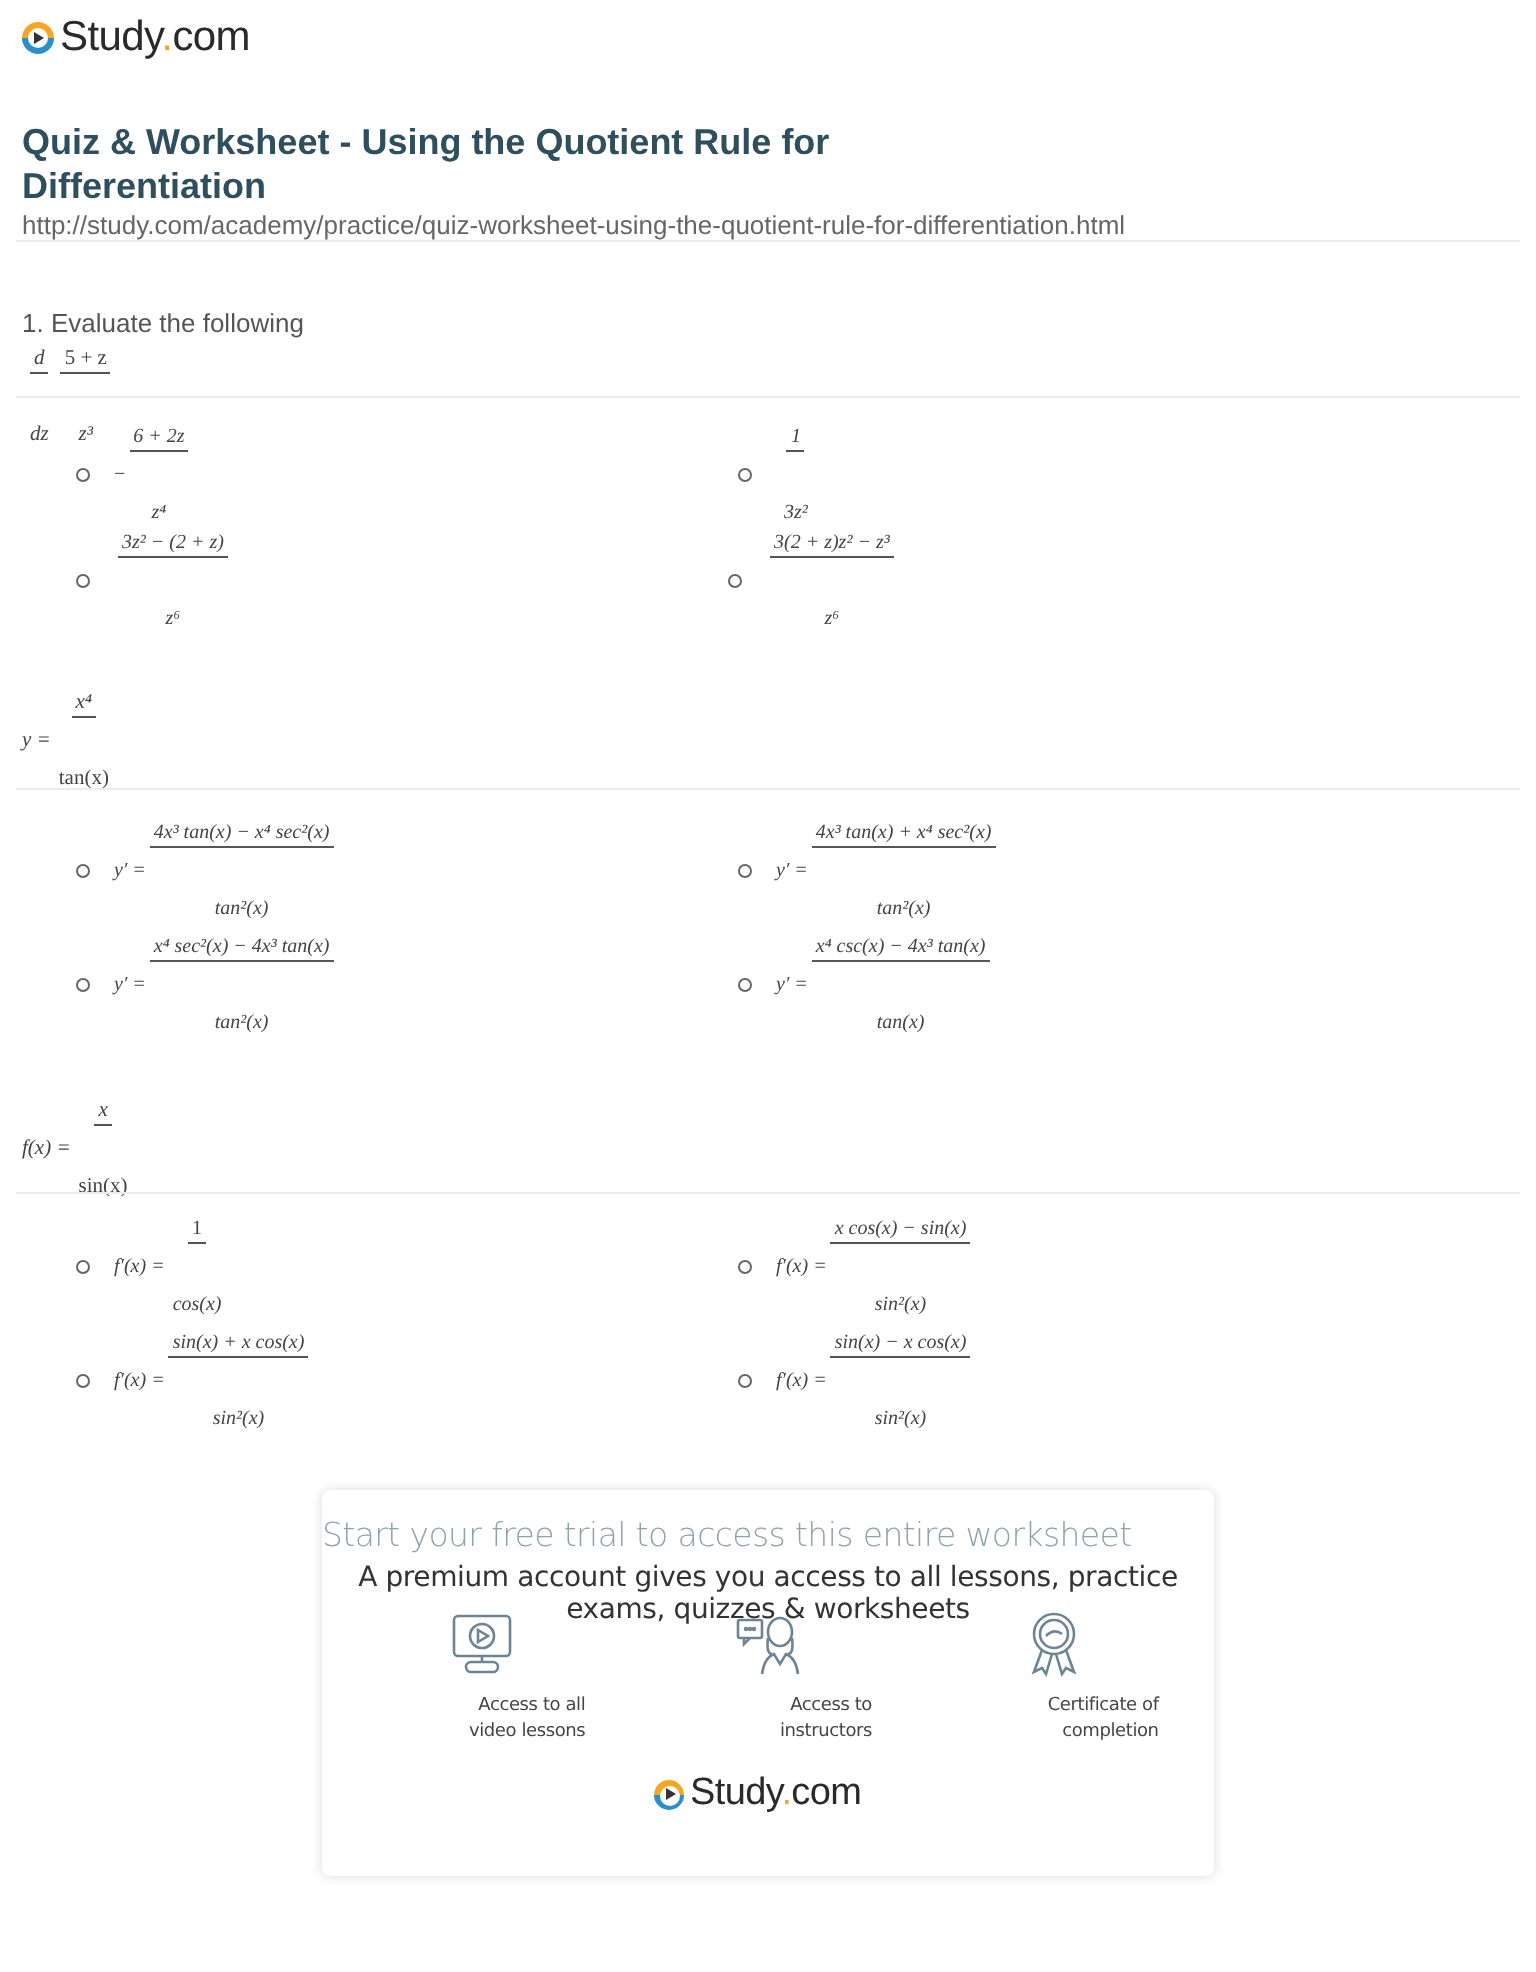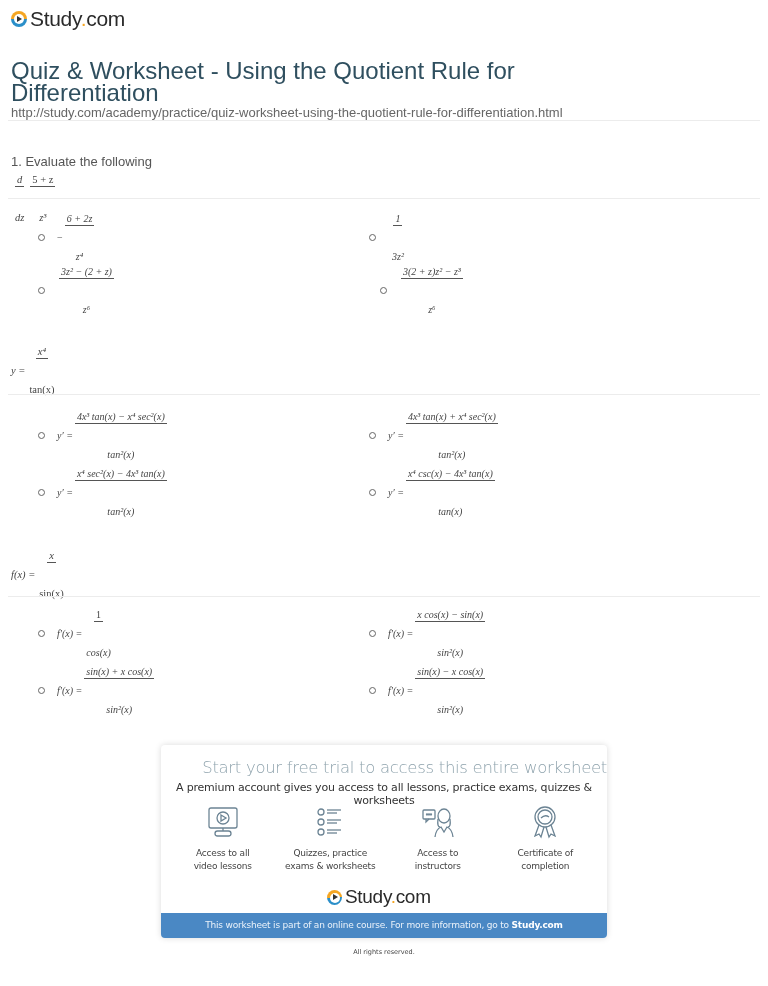--- a/index.html
+++ b/index.html
@@ -10,42 +10,42 @@
   .logo .mark { width: 16px; height: 16px; border-radius: 50%; position: relative;
     background: conic-gradient(#f5a623 0 25%, #2b8fc9 25% 75%, #f5a623 75% 100%); }
   .logo .mark::before { content: ""; position: absolute; left: 3px; top: 3px; width: 10px; height: 10px; border-radius: 50%; background: #fff; }
   .logo .mark::after { content: ""; position: absolute; left: 6px; top: 4.5px; border-left: 5px solid #333; border-top: 3.5px solid transparent; border-bottom: 3.5px solid transparent; }
   .logo .word { font-family: "Liberation Sans", sans-serif; color: #2a2a2a; margin-left: 3px; letter-spacing: -0.3px; }
   .logo .word .dot { color: #f5a623; }
 
   #top-logo { left: 11px; top: 7px; }
   #top-logo .word { font-size: 21px; }
 
-  .title { position: absolute; left: 11px; top: 60px; width: 520px; font-size: 24px; font-weight: normal; color: #2f4f5f; line-height: 22px; }
+  .title { position: absolute; left: 11px; top: 60px; width: 520px; font-size: 18px; font-weight: bold; color: #2f4f5f; line-height: 22px; }
   .url { position: absolute; left: 11px; top: 105px; font-size: 13px; color: #666; }
   .rule { position: absolute; left: 8px; right: 8px; height: 1px; background: #ececec; }
 
   .question { position: absolute; left: 11px; width: 740px; }
   .q-text { font-size: 13px; color: #555; }
   .math { font-family: "Liberation Serif", serif; font-style: italic; color: #444; font-size: 10.5px; display: inline-flex; align-items: center; }
   .math .rm { font-style: normal; }
   .frac { display: inline-flex; flex-direction: column; align-items: center; vertical-align: middle; margin: 0 2px; }
   .frac .num { padding: 0 2px 1px; border-bottom: 1px solid #555; line-height: 11px; white-space: nowrap; }
   .frac .den { padding: 1px 2px 0; line-height: 11px; white-space: nowrap; margin-top: 24px; }
   .q-formula { margin-top: 0px; }
 
   .opt { position: absolute; display: flex; align-items: center; }
   .radio { width: 7px; height: 7px; border-radius: 50%; border: 1.5px solid #666; background: #fff; margin-right: 12px; flex: none; }
   .opt .math { font-size: 10px; }
 
   .promo { position: absolute; left: 161px; top: 745px; width: 446px; height: 193px; background: #fff; border-radius: 4px; box-shadow: 0 0 6px rgba(0,0,0,0.15); overflow: hidden; }
-  .promo-title { position: absolute; top: 13px; width: 100%; text-align: right; font-size: 16.5px; color: #8fa3ad; font-family: "DejaVu Sans", sans-serif; font-weight: 300; letter-spacing: -0.3px; }
-  .promo-sub { position: absolute; top: 36px; width: 100%; text-align: center; font-size: 11px; color: #333; font-family: "DejaVu Sans", sans-serif; letter-spacing: -0.2px; }
+  .promo-title { position: absolute; top: 13px; width: 100%; text-align: left; font-size: 16.5px; color: #8fa3ad; font-family: "DejaVu Sans", sans-serif; font-weight: 300; letter-spacing: -0.3px; }
+  .promo-sub { position: absolute; top: 36px; width: 100%; text-align: center; font-size: 14px; color: #333; font-family: "DejaVu Sans", sans-serif; letter-spacing: -0.2px; }
   .features { position: absolute; top: 60px; left: 0; width: 100%; display: flex; justify-content: space-around; padding: 0 8px; }
-  .feature { width: 104px; text-align: center; }
+  .feature { width: 104px; text-align: right; }
   .feature svg { display: block; margin: 0 auto 8px; }
   .feature .lbl { font-size: 9px; color: #444; line-height: 13px; font-family: "DejaVu Sans", sans-serif; letter-spacing: -0.2px; }
   #promo-logo { left: 166px; top: 141px; }
   #promo-logo .word { font-size: 19px; }
   #promo-logo .mark { width: 15px; height: 15px; }
   .banner { position: absolute; left: 0; bottom: 0; width: 100%; height: 25px; background: #4a88c4; color: #eaf2fa; font-size: 9px; text-align: center; line-height: 25px; font-family: "DejaVu Sans", sans-serif; letter-spacing: -0.2px; }
   .banner b { color: #fff; }
   .copyright { position: absolute; top: 948px; left: 0; width: 768px; text-align: center; font-size: 6.5px; color: #444; line-height: 9px; font-family: "DejaVu Sans", sans-serif; }
 </style>
 </head>
@@ -96,21 +96,21 @@
 </div>
 <div class="opt" style="left:38px;top:266px">
   <span class="radio"></span>
   <span class="math">
       <span class="frac">
         <span class="num">3z² − (2 + z)</span>
         <span class="den">z⁶</span>
       </span>
     </span>
 </div>
-<div class="opt" style="left:380px;top:266px">
+<div class="opt" style="left:364px;top:266px">
   <span class="radio"></span>
   <span class="math">
       <span class="frac">
         <span class="num">3(2 + z)z² − z³</span>
         <span class="den">z⁶</span>
       </span>
     </span>
 </div>
 
 <div class="question" style="top:346px">
@@ -225,35 +225,20 @@
     <div class="feature">
       <svg width="34" height="34" viewBox="0 0 34 34" fill="none" stroke="#6c8494" stroke-width="1.3">
         <rect x="3" y="3" width="28" height="20" rx="2"></rect>
         <circle cx="17" cy="13" r="6"></circle>
         <path d="M15 10 L20 13 L15 16 Z"></path>
         <rect x="9" y="26" width="16" height="5" rx="2.5"></rect>
         <line x1="17" y1="23" x2="17" y2="26"></line>
       </svg>
       <div class="lbl">Access to all</div>
       <div class="lbl">video lessons</div>
-    </div>
-    <div class="feature">
-      <svg width="34" height="34" viewBox="0 0 34 34" fill="none" stroke="#6c8494" stroke-width="1.3">
-        <circle cx="8" cy="7" r="3"></circle>
-          <line x1="14" y1="5" x2="28" y2="5"></line>
-          <line x1="14" y1="8" x2="24" y2="8"></line>
-        <circle cx="8" cy="17" r="3"></circle>
-          <line x1="14" y1="15" x2="28" y2="15"></line>
-          <line x1="14" y1="18" x2="24" y2="18"></line>
-        <circle cx="8" cy="27" r="3"></circle>
-          <line x1="14" y1="25" x2="28" y2="25"></line>
-          <line x1="14" y1="28" x2="24" y2="28"></line>
-      </svg>
-      <div class="lbl">Quizzes, practice</div>
-      <div class="lbl">exams &amp; worksheets</div>
     </div>
     <div class="feature">
       <svg width="34" height="34" viewBox="0 0 34 34" fill="none" stroke="#6c8494" stroke-width="1.3">
         <rect x="2" y="5" width="12" height="9" rx="1"></rect>
         <path d="M5 14 L5 17 L8 14"></path>
         <circle cx="6" cy="9.5" r="0.5"></circle>
           <circle cx="8" cy="9.5" r="0.5"></circle>
           <circle cx="10" cy="9.5" r="0.5"></circle>
         <ellipse cx="23" cy="11" rx="6" ry="7"></ellipse>
         <path d="M17 14 Q16 22 19 22"></path>
@@ -274,20 +259,16 @@
       <div class="lbl">Certificate of</div>
       <div class="lbl">completion</div>
     </div>
   </div>
 
   <div class="logo" id="promo-logo">
     <span class="mark"></span>
     <span class="word"><span>Study</span><span class="dot">.</span><span>com</span></span>
   </div>
 
-  <div class="banner">
-    <span>This worksheet is part of an online course. For more information, go to </span><b>Study.com</b>
-  </div>
 </div>
 
 <div class="copyright">
-  <div>All rights reserved.</div>
 </div>
 
 </body></html>

